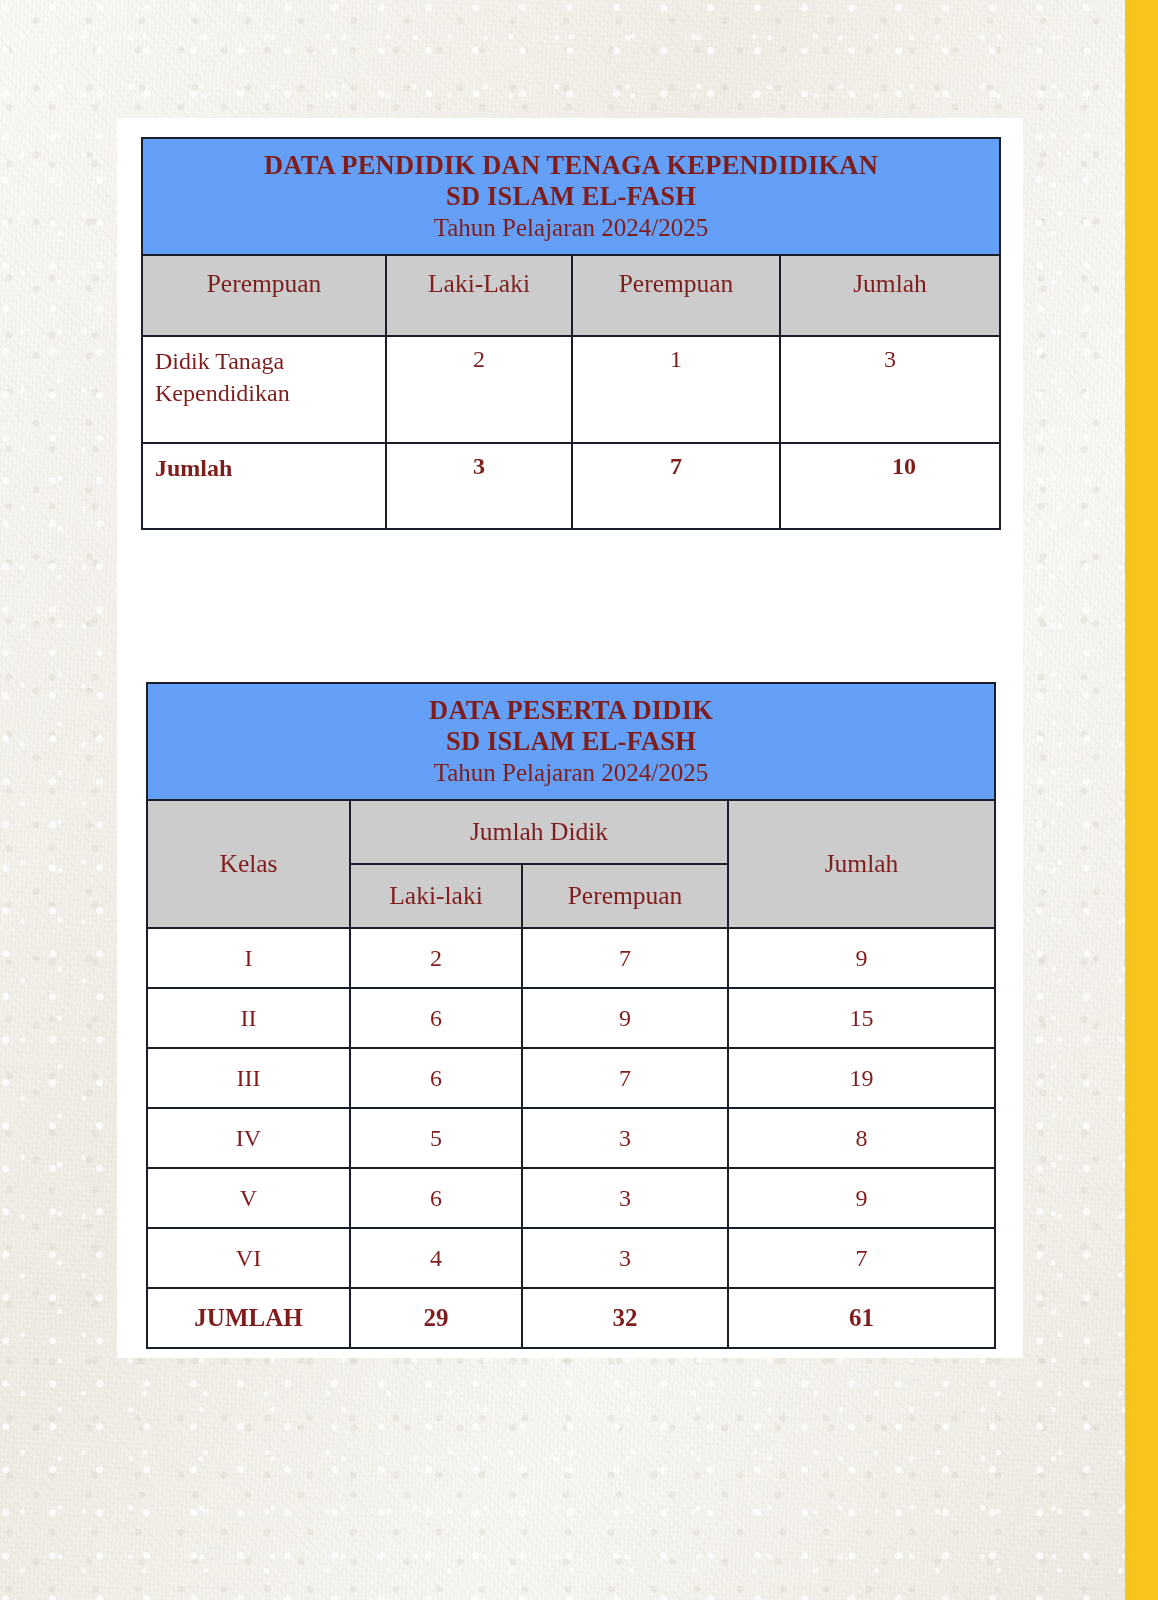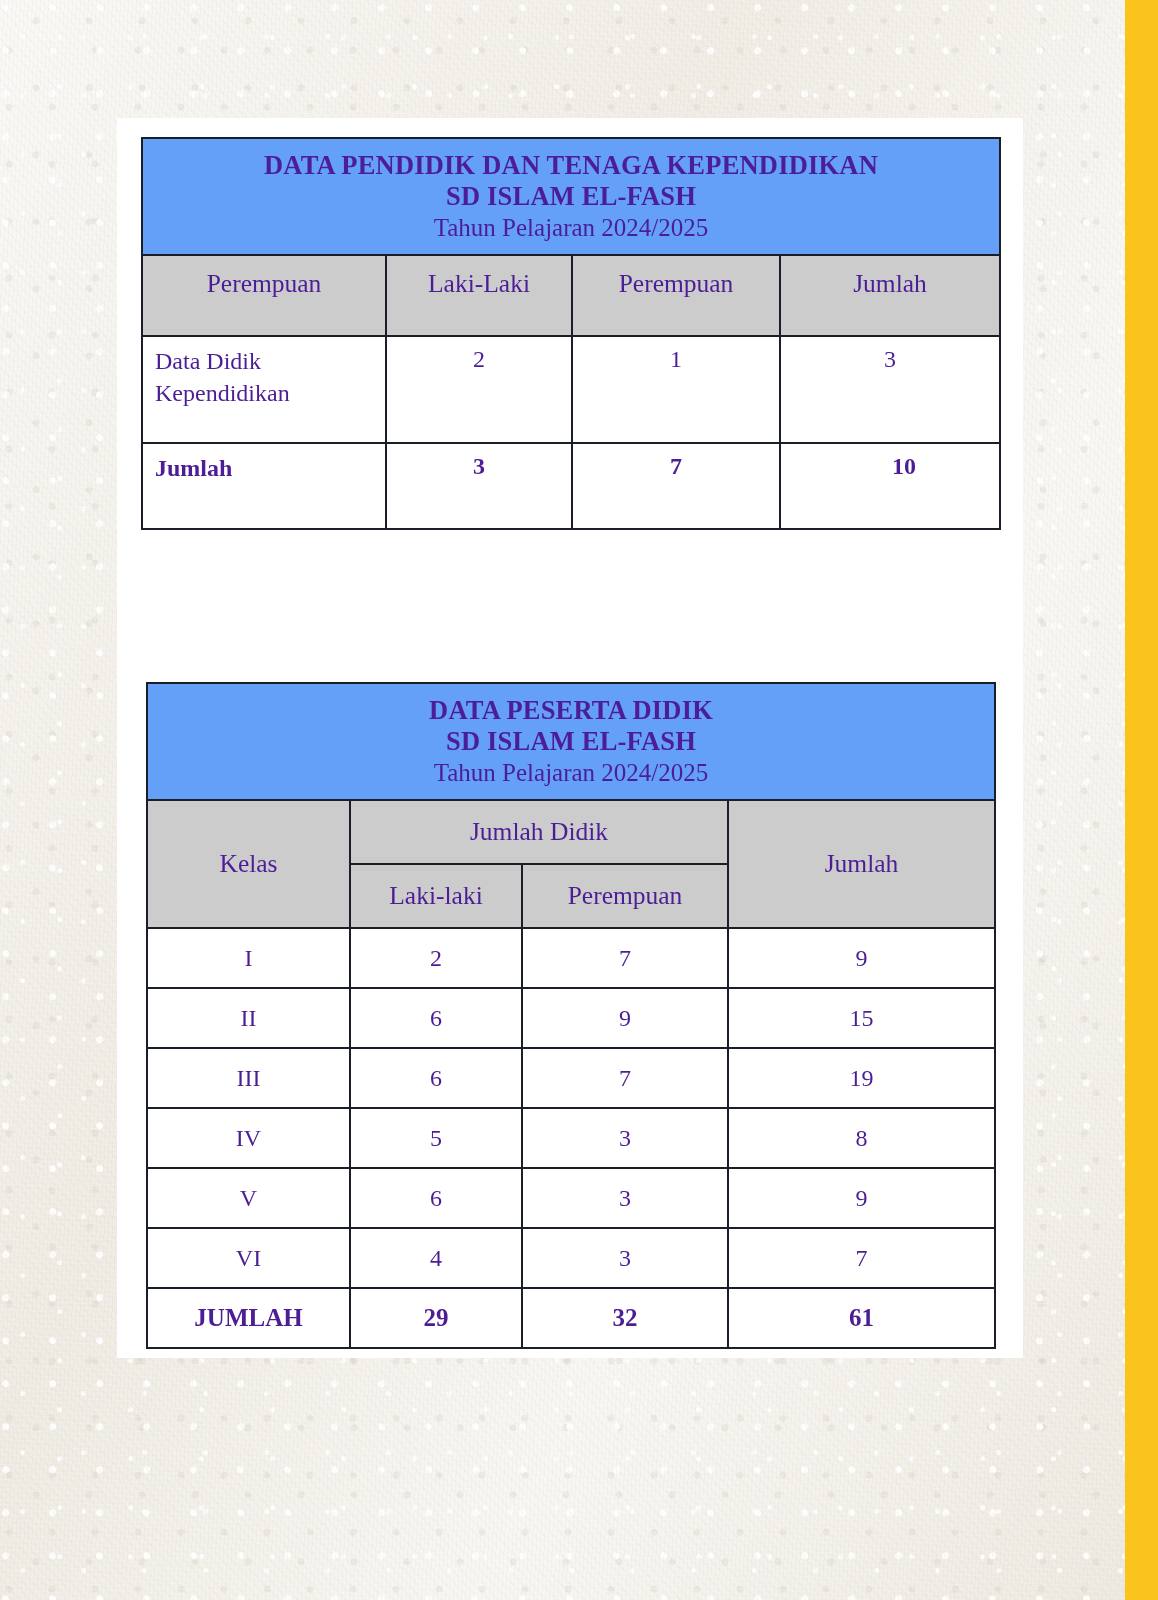--- a/index.html
+++ b/index.html
@@ -63,21 +63,21 @@
   
   .doc-table {
     position: absolute;
     border-collapse: collapse;
     table-layout: fixed;
   }
   .doc-table td, .doc-table th {
     border: 2px solid #1a1e28;
     padding: 0;
     font-weight: normal;
-    color: #4c1d95;
+    color: #7f1d1d;
     background: #ffffff;
   }
 
   .title-cell {
     background: #64a0f7 !important;
     text-align: center;
     padding: 11px 6px 12px 6px !important;
     line-height: 1.16;
   }
   .title-main {
@@ -177,21 +177,21 @@
         </td>
       </tr>
       <tr>
         <td class="hdr" style="background: rgb(204, 204, 204); border-color: rgb(26, 30, 40);">Perempuan</td>
         <td class="hdr" style="background: rgb(204, 204, 204); border-color: rgb(26, 30, 40);">Laki-Laki</td>
         <td class="hdr" style="background: rgb(204, 204, 204); border-color: rgb(26, 30, 40);">Perempuan</td>
         <td class="hdr" style="background: rgb(204, 204, 204); border-color: rgb(26, 30, 40);">Jumlah</td>
       </tr>
       <tr class="body-row row-h2">
         <td class="cell-label" style="border-color: rgb(26, 30, 40);">
-          <span class="lbl-line">Data Didik</span>
+          <span class="lbl-line">Didik Tanaga</span>
           <span class="lbl-line">Kependidikan</span>
         </td>
         <td class="cell-num" style="border-color: rgb(26, 30, 40);">2</td>
         <td class="cell-num" style="border-color: rgb(26, 30, 40);">1</td>
         <td class="cell-num" style="border-color: rgb(26, 30, 40);">3</td>
       </tr>
       <tr class="body-row row-h3 total-row">
         <td class="cell-label" style="border-color: rgb(26, 30, 40);">
           <span class="lbl-line">Jumlah</span>
         </td>

